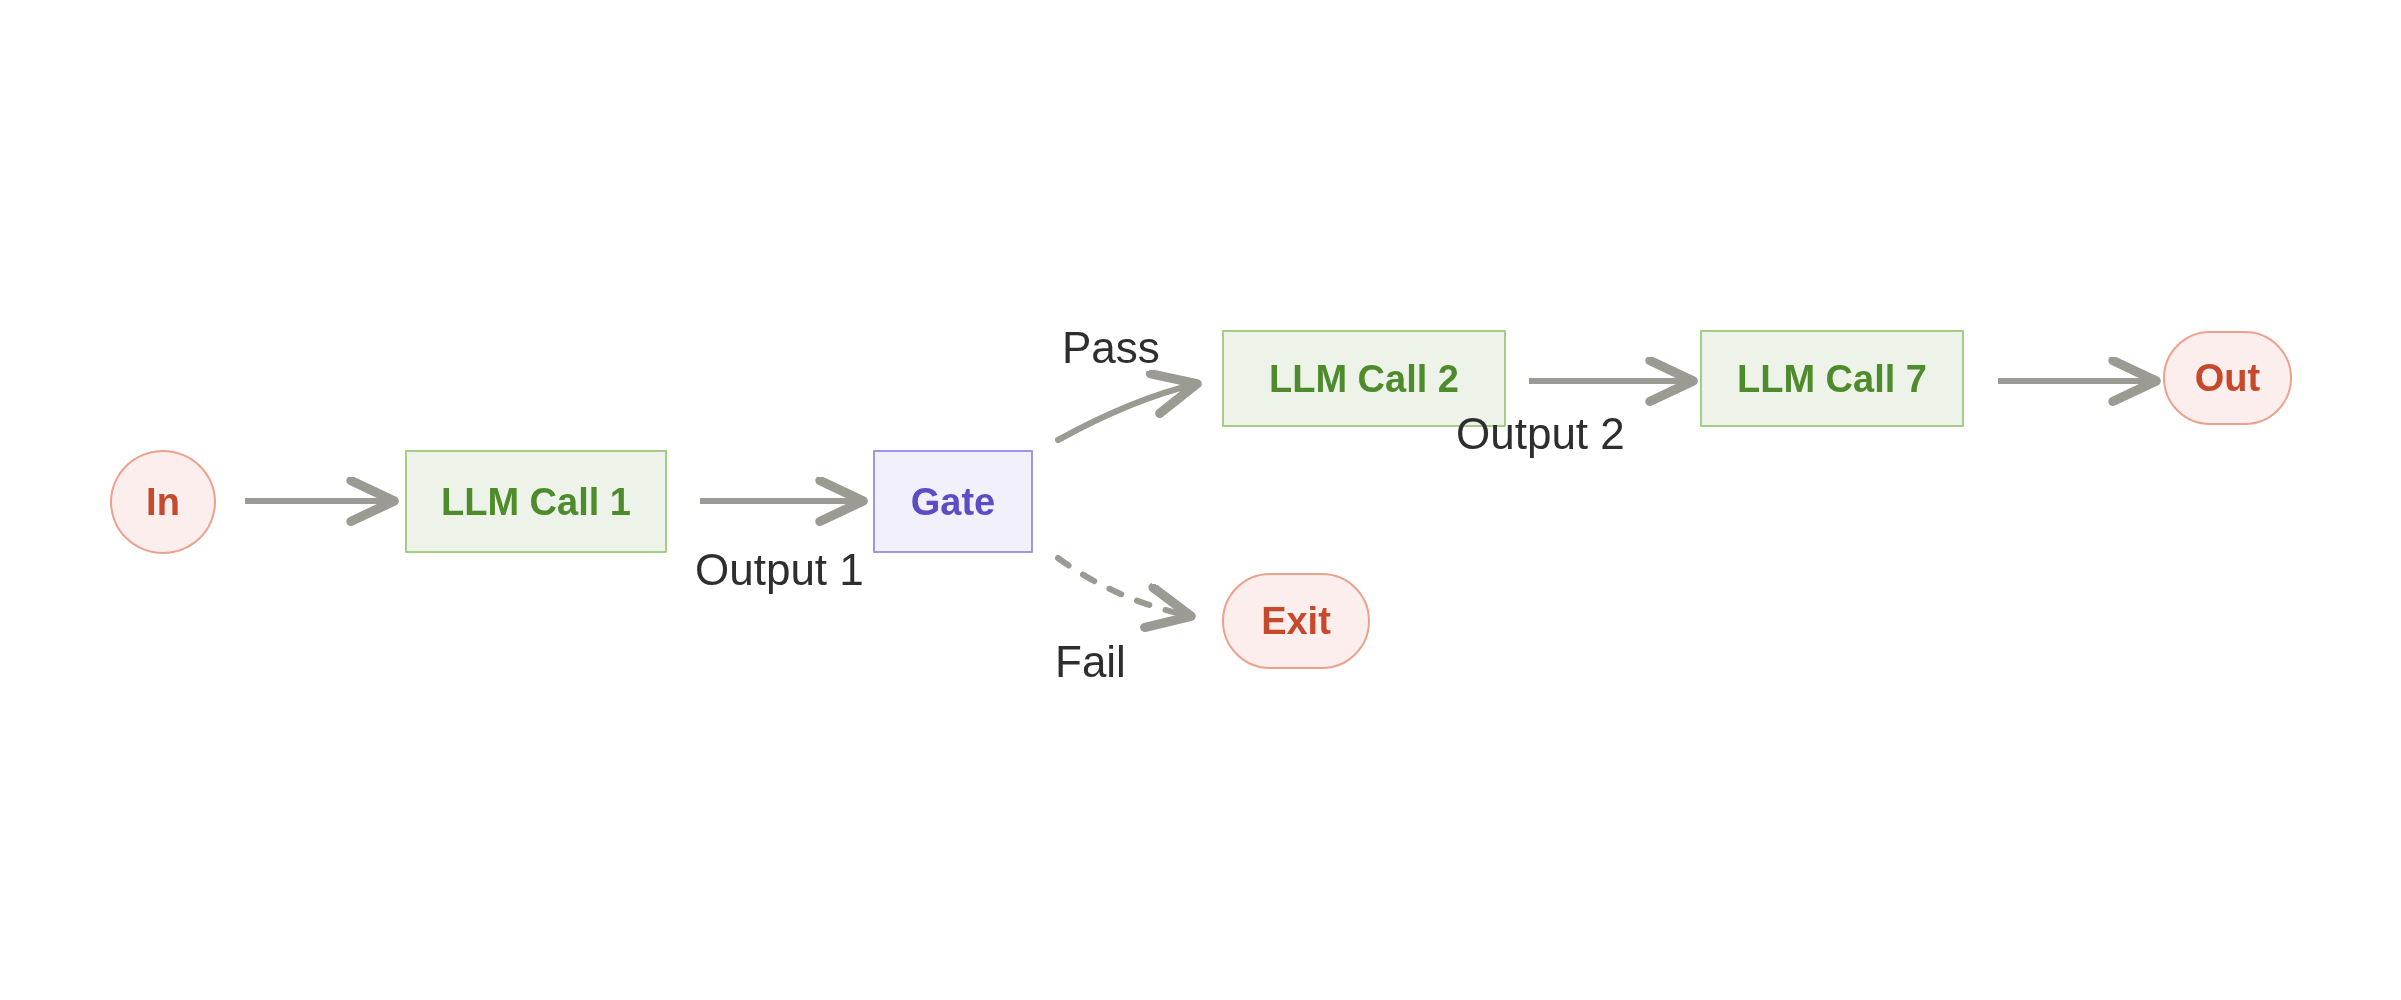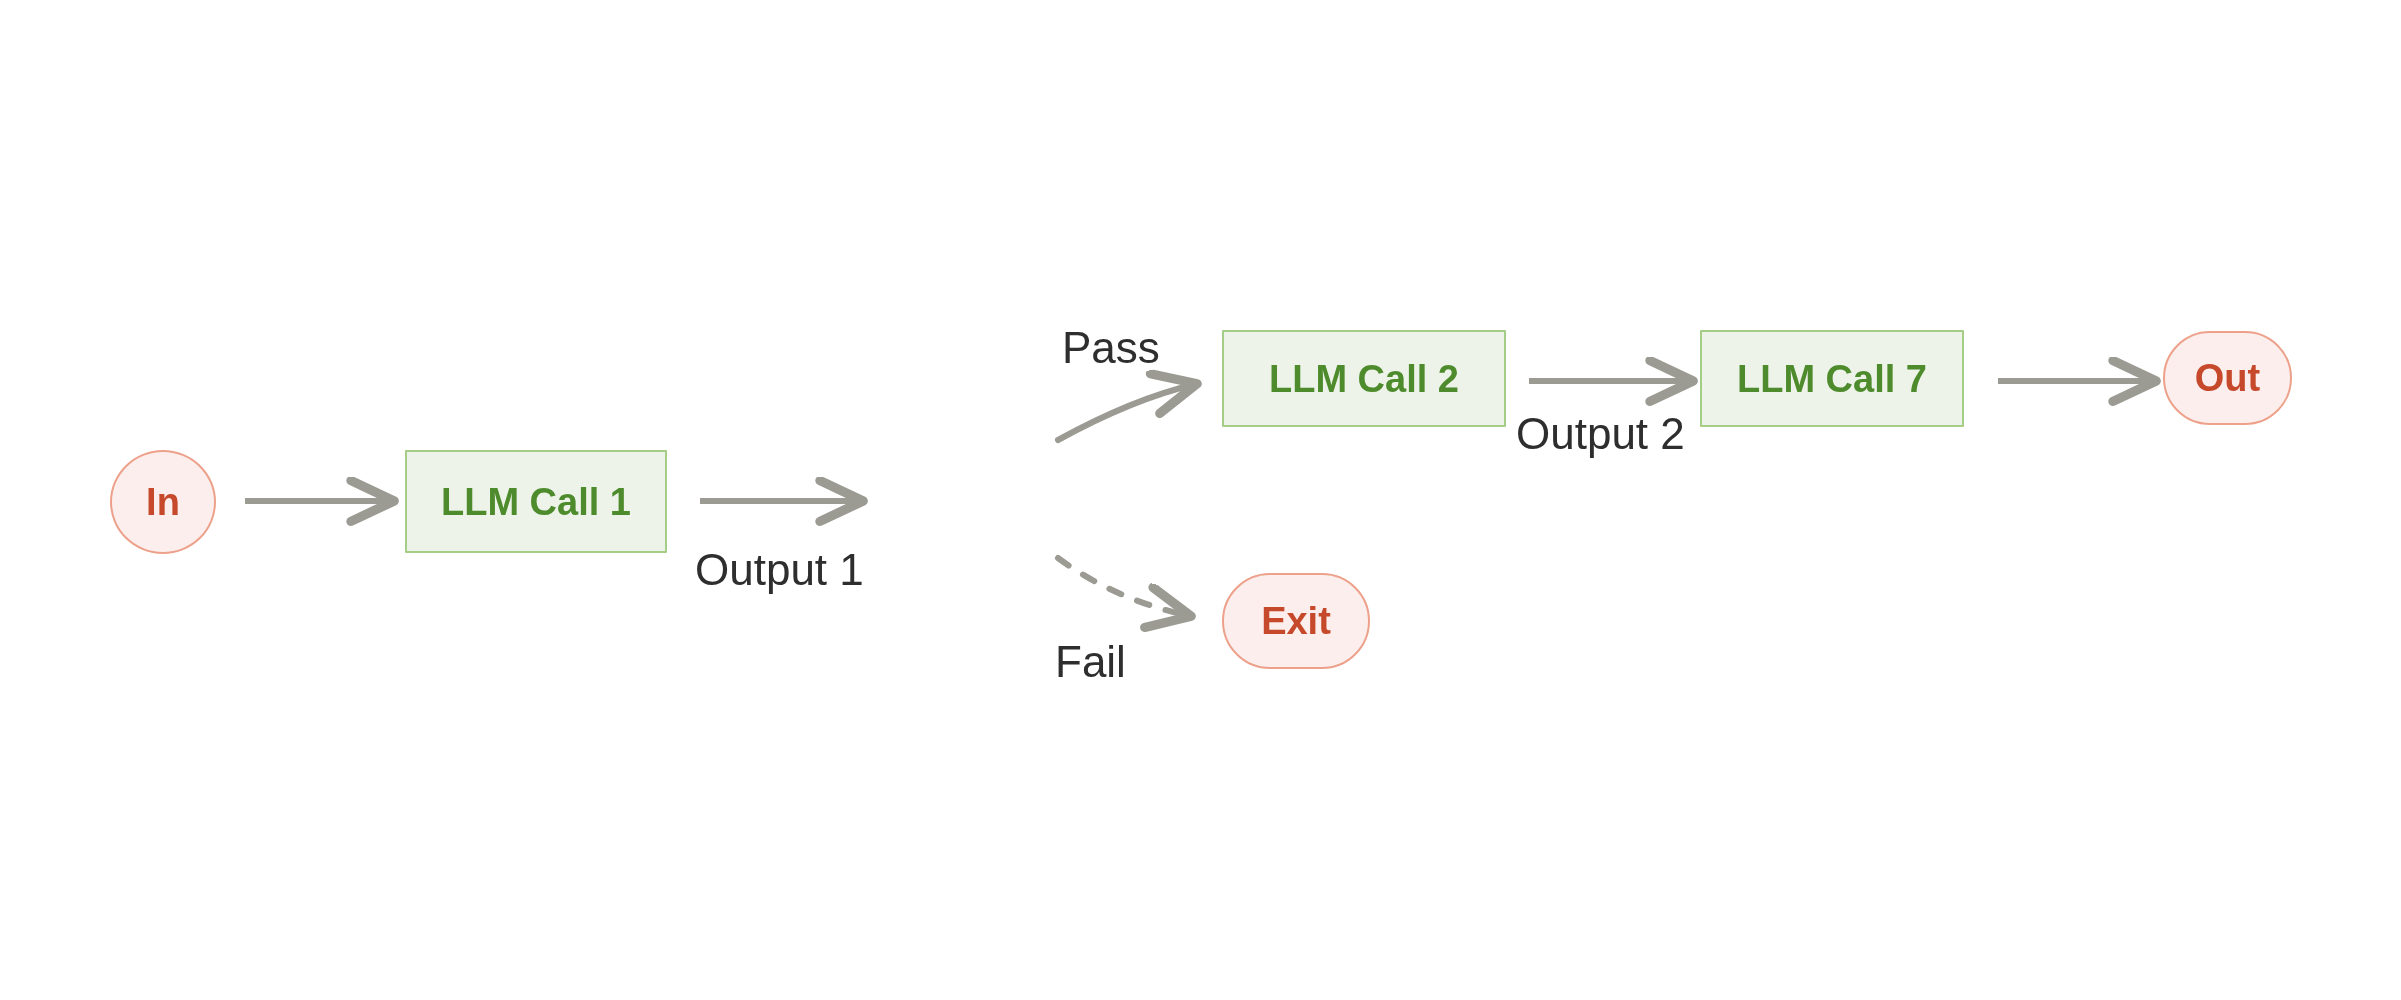--- a/index.html
+++ b/index.html
@@ -98,20 +98,23 @@
   </svg>
 
   <div class="node node-terminal" style="left:110px; top:450px; width:106px; height:104px; border-radius:50%;">
     <span>In</span>
   </div>
 
   <div class="node node-process" style="left:405px; top:450px; width:262px; height:103px;">
     <span>LLM Call 1</span>
   </div>
 
+  <div class="node node-gate" style="left:873px; top:450px; width:160px; height:103px;">
+    <span>Gate</span>
+  </div>
 
   <div class="node node-process" style="left:1222px; top:330px; width:284px; height:97px;">
     <span>LLM Call 2</span>
   </div>
 
   <div class="node node-process" style="left:1700px; top:330px; width:264px; height:97px;">
     <span>LLM Call 7</span>
   </div>
 
   <div class="node node-terminal" style="left:2163px; top:331px; width:129px; height:94px; border-radius:47px;">
@@ -121,15 +124,15 @@
   <div class="node node-terminal" style="left:1222px; top:573px; width:148px; height:96px; border-radius:48px;">
     <span>Exit</span>
   </div>
 
   <div class="edge-label" style="left:695px; top:548px;">Output 1</div>
 
   <div class="edge-label" style="left:1062px; top:326px;">Pass</div>
 
   <div class="edge-label" style="left:1055px; top:640px;text-align:center;">Fail</div>
 
-  <div class="edge-label" style="left:1516px; top:412px;text-align:right;">Output 2</div>
+  <div class="edge-label" style="left:1456px; top:412px;text-align:right;">Output 2</div>
 
 </div>
 
 </body></html>

